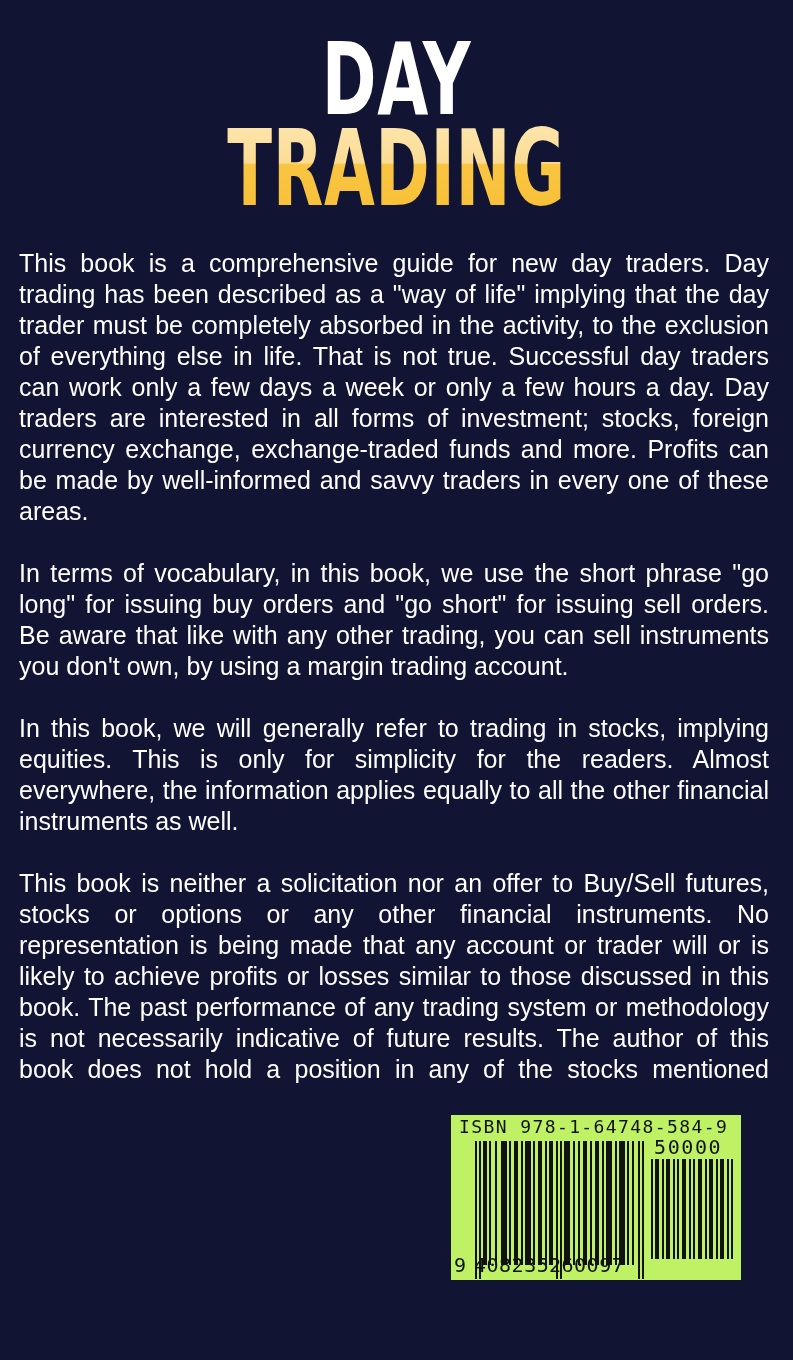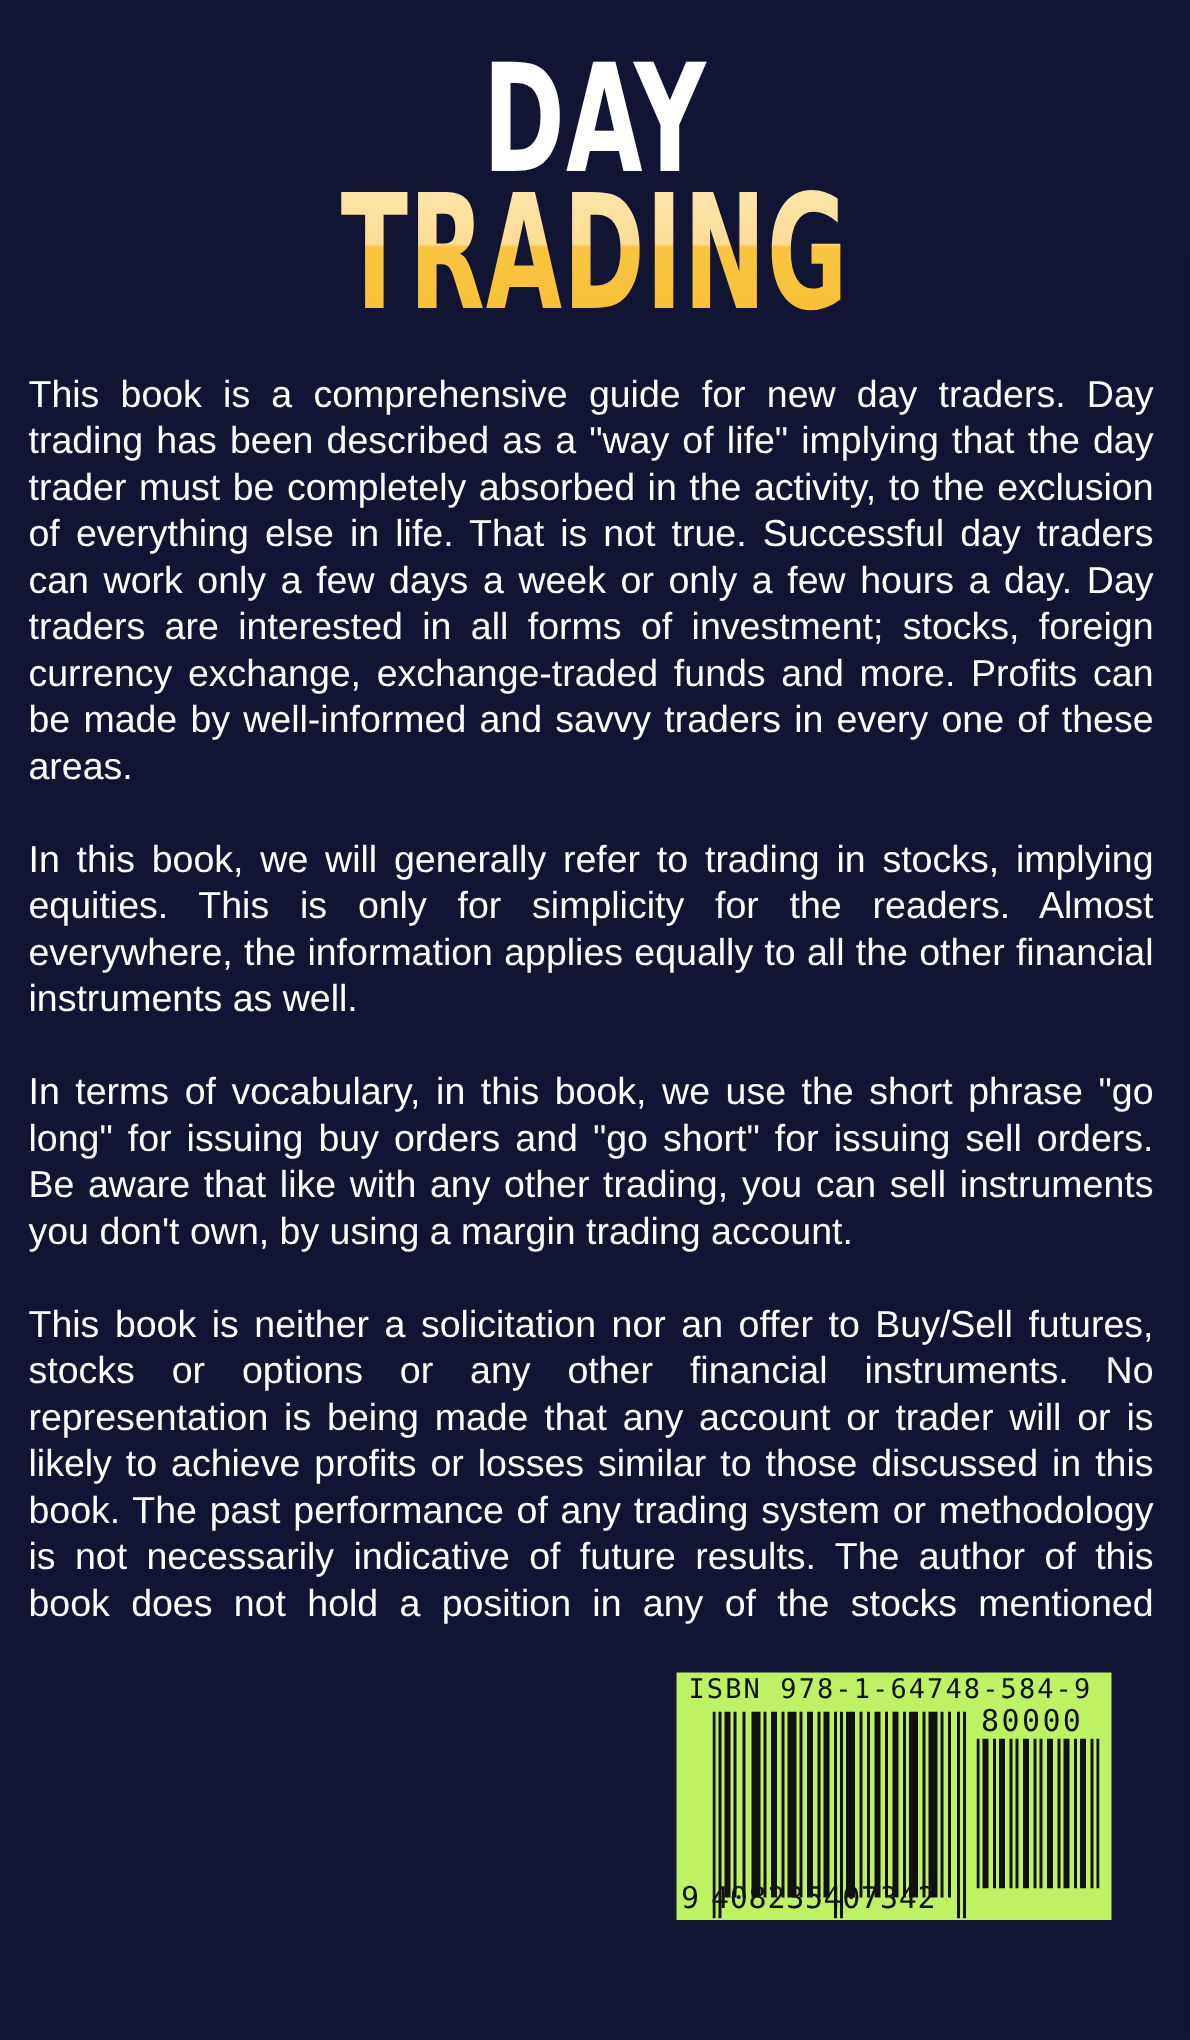--- a/index.html
+++ b/index.html
@@ -131,28 +131,28 @@
 </head>
 <body>
 
 <div class="title-wrap">
   <div class="title-day">DAY</div>
   <div class="title-trading">TRADING</div>
 </div>
 
 <div class="body-text">
   <p>This book is a comprehensive guide for new day traders. Day trading has been described as a "way of life" implying that the day trader must be completely absorbed in the activity, to the exclusion of everything else in life. That is not true. Successful day traders can work only a few days a week or only a few hours a day. Day traders are interested in all forms of investment; stocks, foreign currency exchange, exchange-traded funds and more. Profits can be made by well-informed and savvy traders in every one of these areas.</p>
+  <p>In terms of vocabulary, in this book, we use the short phrase "go long" for issuing buy orders and "go short" for issuing sell orders. Be aware that like with any other trading, you can sell instruments you don't own, by using a margin trading account.</p>
   <p>In this book, we will generally refer to trading in stocks, implying equities. This is only for simplicity for the readers. Almost everywhere, the information applies equally to all the other financial instruments as well.</p>
-  <p>In terms of vocabulary, in this book, we use the short phrase "go long" for issuing buy orders and "go short" for issuing sell orders. Be aware that like with any other trading, you can sell instruments you don't own, by using a margin trading account.</p>
   <p class="last-line-justify">This book is neither a solicitation nor an offer to Buy/Sell futures, stocks or options or any other financial instruments. No representation is being made that any account or trader will or is likely to achieve profits or losses similar to those discussed in this book. The past performance of any trading system or methodology is not necessarily indicative of future results. The author of this book does not hold a position in any of the stocks mentioned</p>
 </div>
 
 <div class="barcode-box">
   <div class="isbn-label">ISBN 978-1-64748-584-9</div>
-  <div class="price-code">80000</div>
+  <div class="price-code">50000</div>
 
   <svg class="bars-main" viewBox="0 0 170 138" preserveAspectRatio="none">
     <g fill="#111">
 
       <rect x="0" y="0" width="2" height="138"></rect>
       <rect x="4" y="0" width="2" height="138"></rect>
 
       <rect x="8" y="0" width="4" height="124"></rect>
       <rect x="14" y="0" width="2" height="124"></rect>
       <rect x="20" y="0" width="2" height="124"></rect>
@@ -204,15 +204,15 @@
       <rect x="65" y="0" width="2" height="100"></rect>
       <rect x="69" y="0" width="4" height="100"></rect>
       <rect x="76" y="0" width="2" height="100"></rect>
       <rect x="80" y="0" width="2" height="100"></rect>
     </g>
   </svg>
 
   <div class="ean-digits">
     <span class="ean-lead">9</span>
     <span class="ean-g1">408235</span>
-    <span class="ean-g2">407342</span>
+    <span class="ean-g2">260097</span>
   </div>
 </div>
 
 </body></html>

